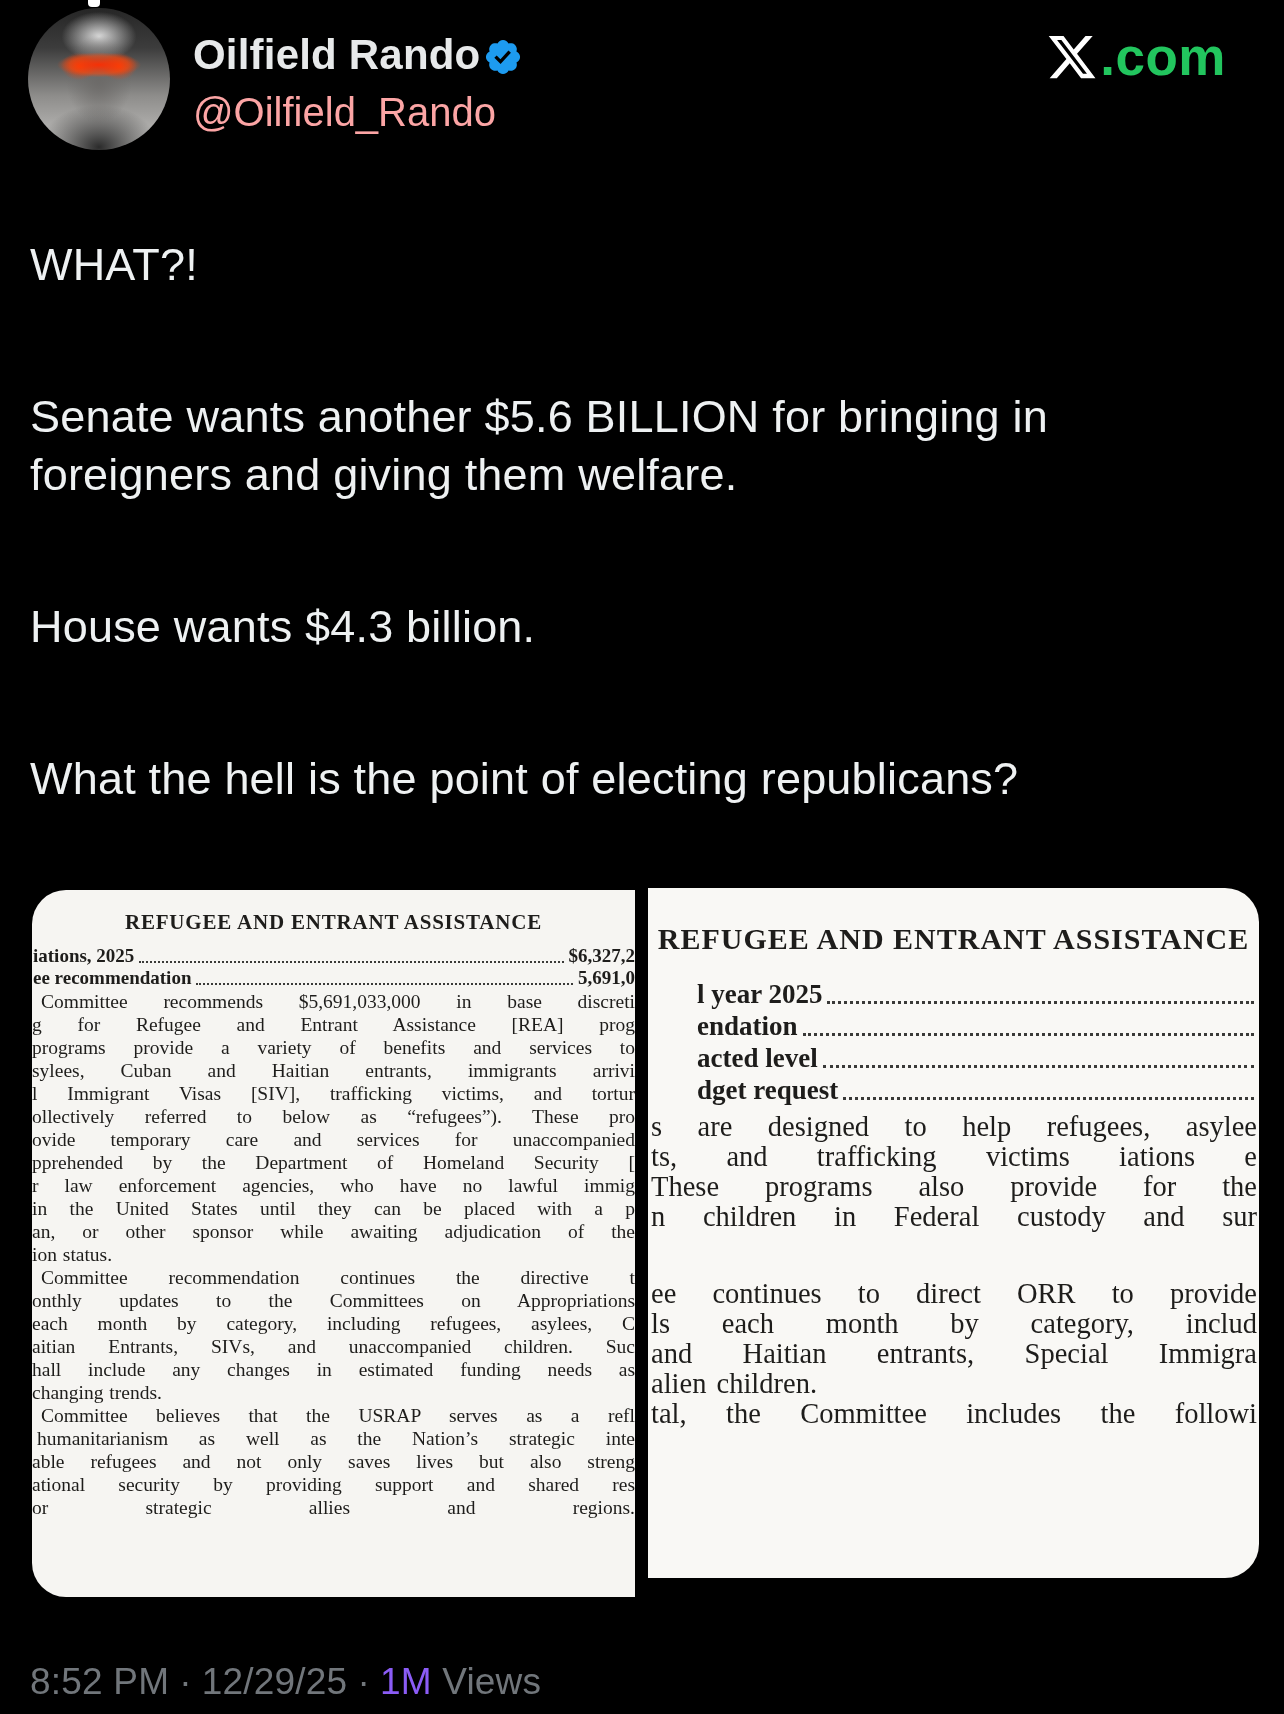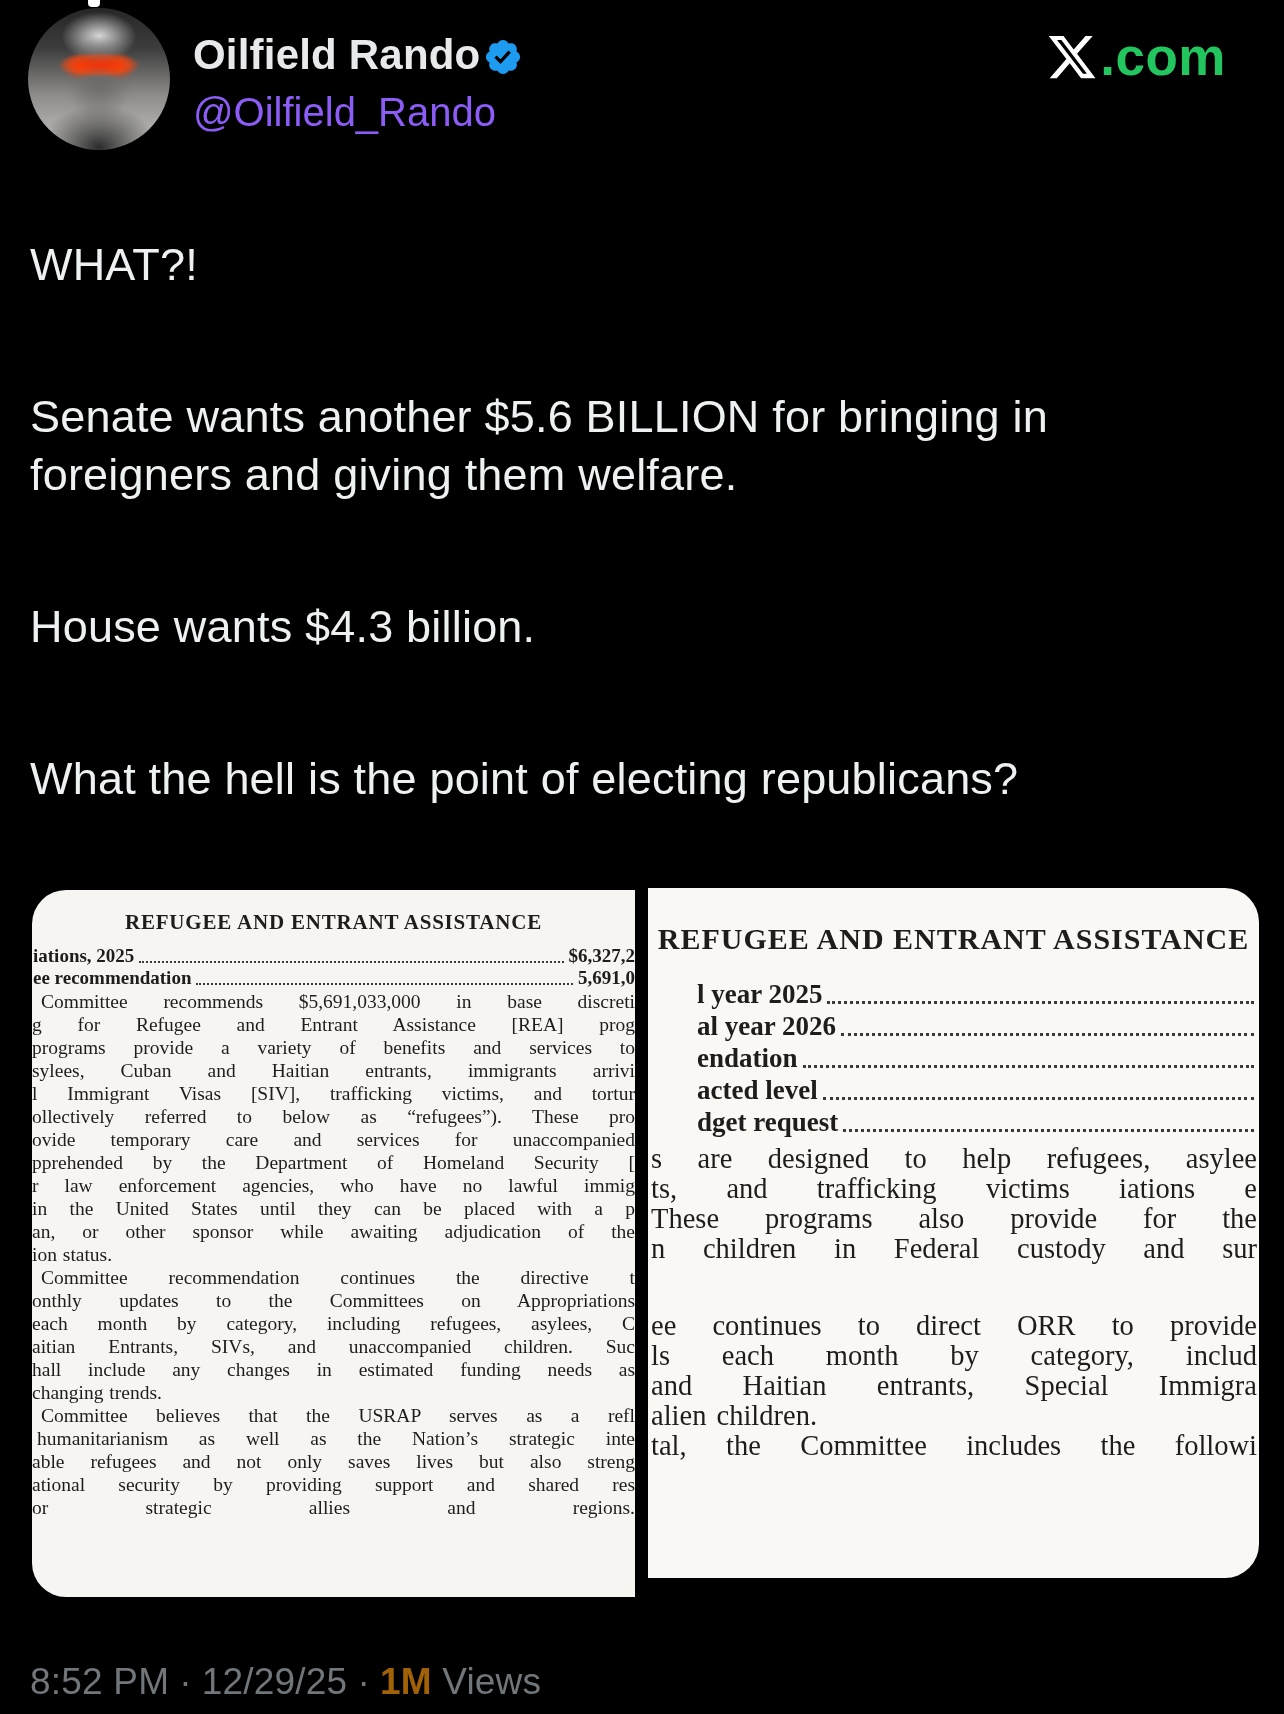--- a/index.html
+++ b/index.html
@@ -15,21 +15,21 @@
       radial-gradient(ellipse 26px 20px at 64% 41%, rgba(255,60,0,.9), rgba(255,60,0,0) 70%),
       radial-gradient(ellipse 46px 62px at 50% 50%, #6c6a68, rgba(90,88,86,0) 72%),
       radial-gradient(ellipse 52px 34px at 50% 20%, #d9d9d9, rgba(200,200,200,0) 72%),
       radial-gradient(ellipse 76px 54px at 50% 98%, #2b2b2b, rgba(40,40,40,0) 78%),
       linear-gradient(180deg, #262626 0%, #3c3c3c 28%, #8e8d8b 62%, #c7c6c4 100%);
     }
   .name-block{position:absolute;left:193px;top:30px;}
   .name-row{display:flex;align-items:center;gap:3px;}
   .display-name{color:#e7e9ea;font-size:42px;font-weight:700;line-height:50px;letter-spacing:.2px;}
   .badge{width:40px;height:40px;flex:0 0 auto;margin-top:4px;}
-  .handle{color:#8b5cf6;font-size:40px;line-height:48px;margin-top:8px;}
+  .handle{color:#fca5a5;font-size:40px;line-height:48px;margin-top:8px;}
   .watermark{position:absolute;top:26px;right:58px;display:flex;align-items:center;color:#22c55e;}
   .x-logo{width:52px;height:52px;margin-right:2px;}
   .watermark-text{font-size:53px;font-weight:700;letter-spacing:.5px;}
 
   
   .tweet{position:absolute;left:30px;top:236px;width:1150px;}
   .tweet p{margin:0 0 94px;color:#eef1f2;font-size:45px;line-height:58px;font-weight:400;letter-spacing:.2px;}
   .tweet p:last-child{margin-bottom:0;}
 
   
@@ -61,21 +61,21 @@
   .pl-body .ln:nth-child(20){text-indent:5px;}
 
   .pr-para{font-size:28.5px;padding:0 2px 0 3px;}
   .pr-para .ln{line-height:30px;height:30px;overflow:hidden;text-align:justify;text-align-last:justify;word-spacing:3px;}
   .pr-para1{margin-top:6px;}
   .pr-para2{margin-top:47px;}
   .pr-para2 .ln:nth-child(4){text-align-last:left;}
 
   
   .footer{position:absolute;left:30px;top:1660px;font-size:37px;line-height:44px;color:#71767b;letter-spacing:.2px;}
-  .footer .views-count{color:#a16207;font-weight:700;}
+  .footer .views-count{color:#8b5cf6;font-weight:400;}
   .footer .sep{padding:0 10px;}
 </style>
 </head>
 <body>
 
 <div id="page">
 
   <div class="top-notch"></div>
 
   <div class="avatar"></div>
@@ -148,24 +148,20 @@
     </div>
 
     <div class="page-card page-right">
       <div class="pr-title">REFUGEE AND ENTRANT ASSISTANCE</div>
       <div class="pr-ledger">
           <div class="dotline">
           <span class="lbl">l year 2025</span>
           <span class="dots"></span>
         </div>
           <div class="dotline">
-          <span class="lbl">al year 2026</span>
-          <span class="dots"></span>
-        </div>
-          <div class="dotline">
           <span class="lbl">endation</span>
           <span class="dots"></span>
         </div>
           <div class="dotline">
           <span class="lbl">acted level</span>
           <span class="dots"></span>
         </div>
           <div class="dotline">
           <span class="lbl">dget request</span>
           <span class="dots"></span>

